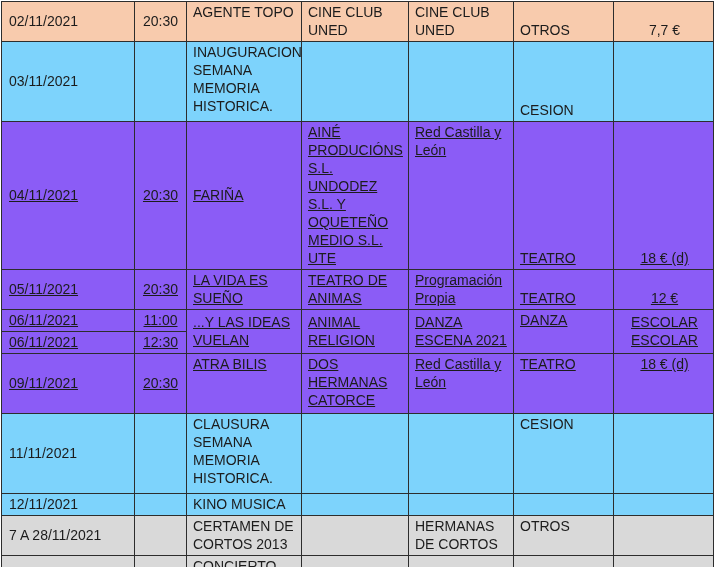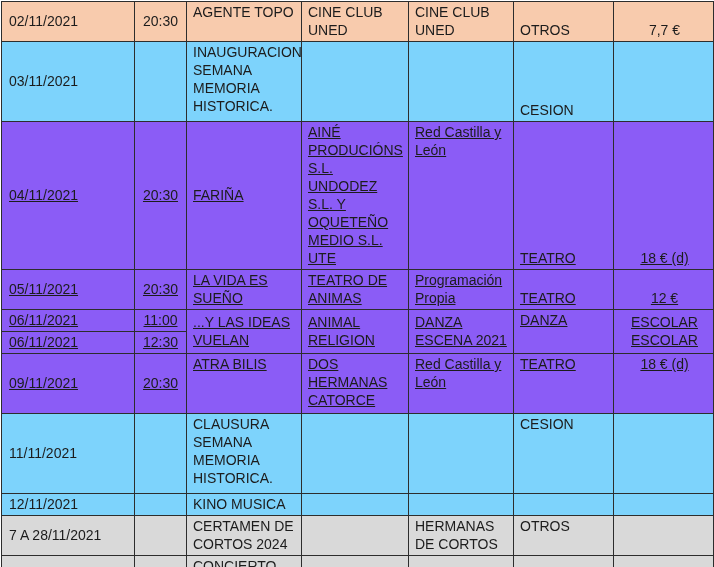--- a/index.html
+++ b/index.html
@@ -161,21 +161,21 @@
     <td></td>
     <td></td>
     <td></td>
     <td class="price"></td>
   </tr>
 
   <tr class="bg-gray h40">
     <td class="date vc">7 A 28/11/2021</td>
     <td class="time"></td>
     <td class="vt">CERTAMEN DE
-CORTOS 2024</td>
+CORTOS 2013</td>
     <td class="vt"></td>
     <td class="vt">HERMANAS
 DE CORTOS</td>
     <td class="vt">OTROS</td>
     <td class="price vt"></td>
   </tr>
 
   <tr class="bg-gray h54">
     <td class="date vc">20/11/2021</td>
     <td class="time vc">12:30</td>

